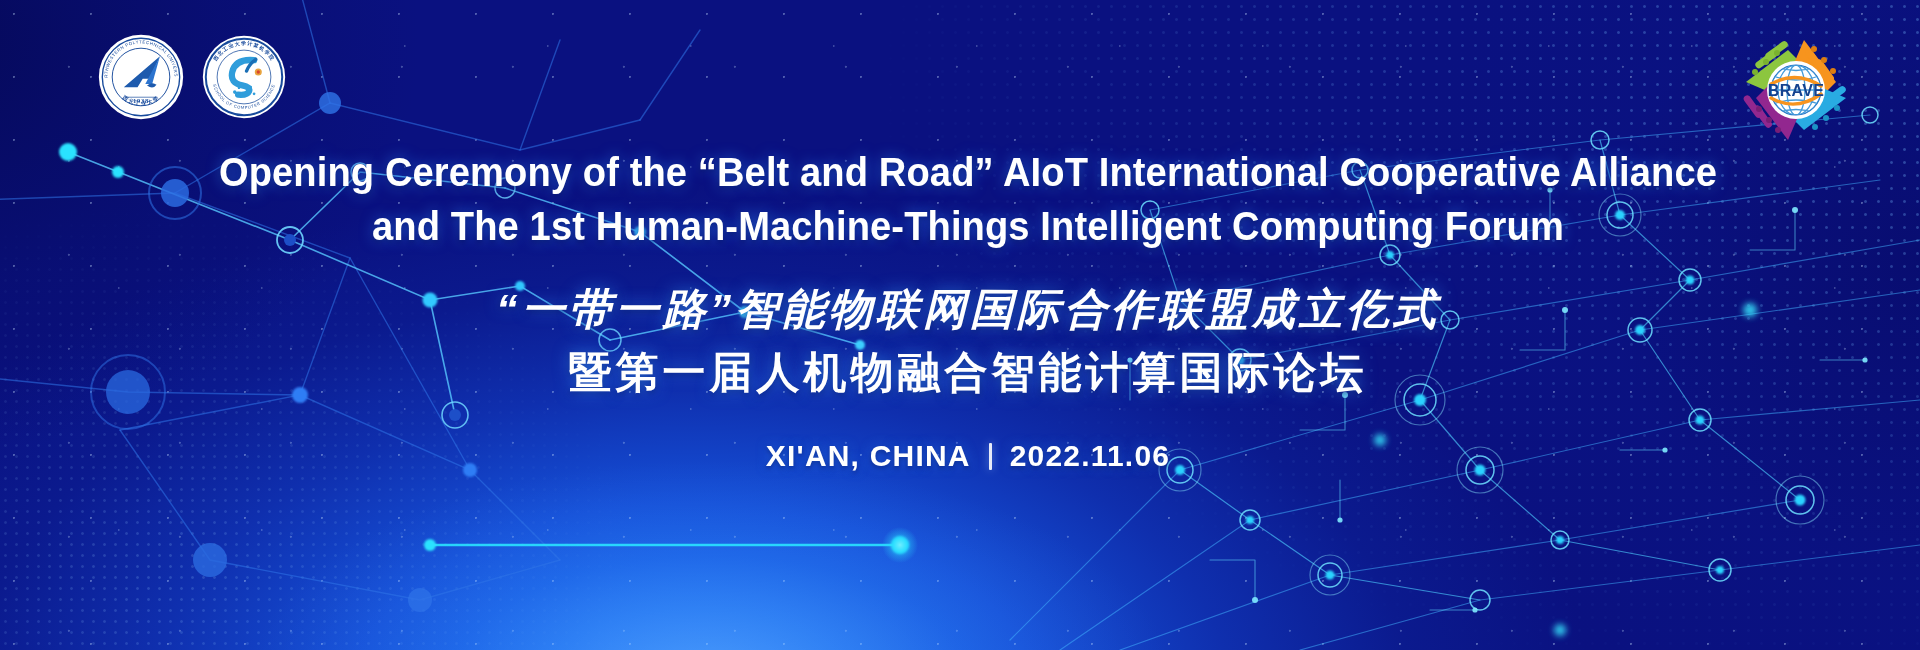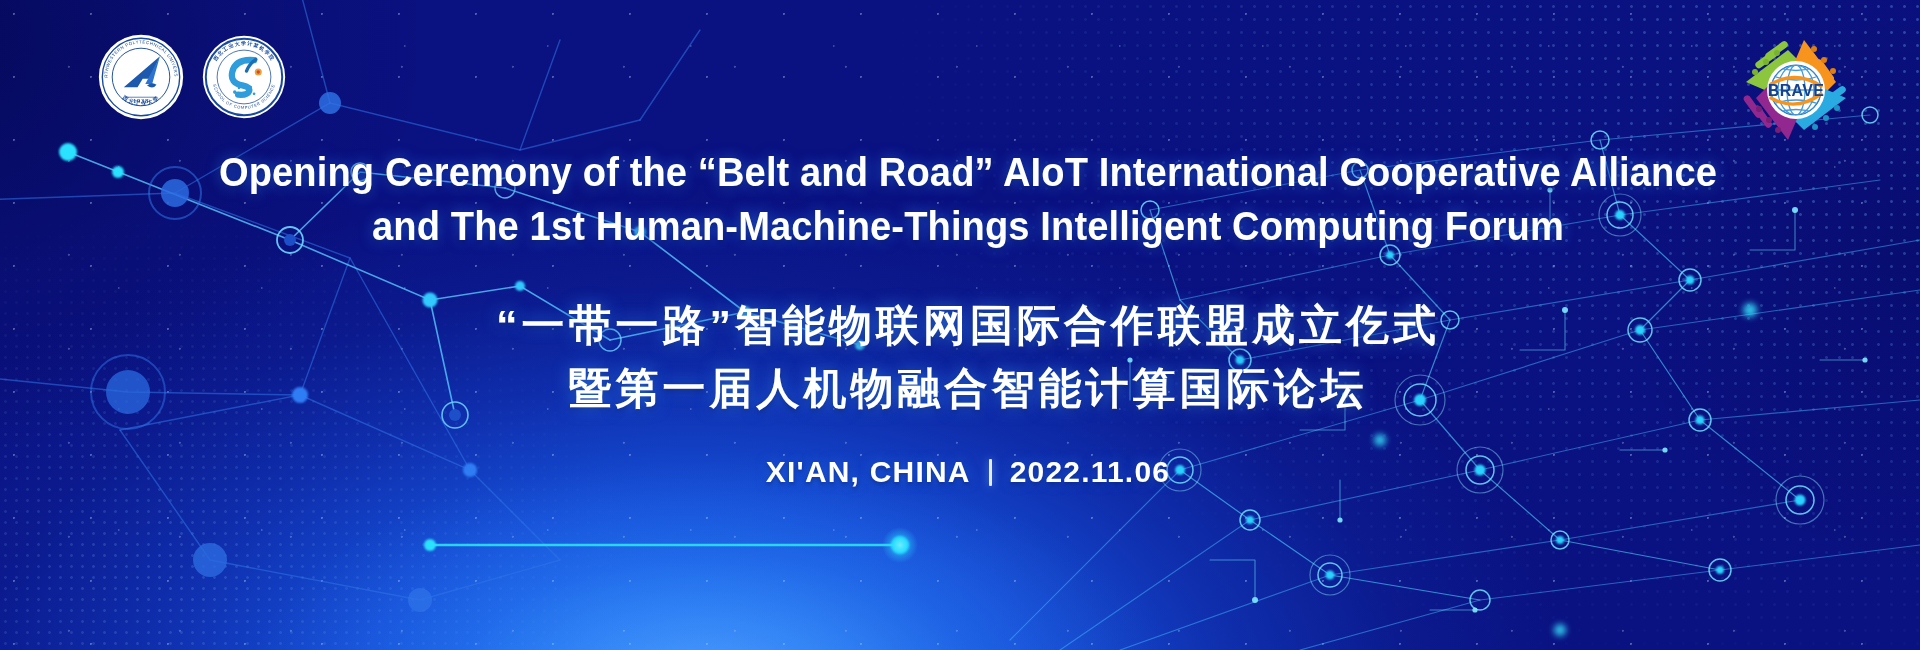--- a/index.html
+++ b/index.html
@@ -86,21 +86,21 @@
   .cn-title {
     font-family:"Liberation Sans", sans-serif;
     font-weight:bold;
     font-size:43px;
     line-height:1.18;
     color:#ffffff;
     letter-spacing:4px;
     text-shadow:0 0 16px rgba(50,130,240,0.8), 0 2px 6px rgba(2,10,70,0.55);
     white-space:nowrap;
   }
-  .cn-l1 { margin-top:50px; }
+  .cn-l1 { margin-top:34px;font-style:italic; }
   .cn-l2 { margin-top:12px; }
 
   .meta-row {
     margin-top:42px;
     display:flex; align-items:center; justify-content:center; gap:18px;
     white-space:nowrap;
   }
   .meta-text {
     font-family:"Liberation Sans", sans-serif;
     font-weight:bold;

